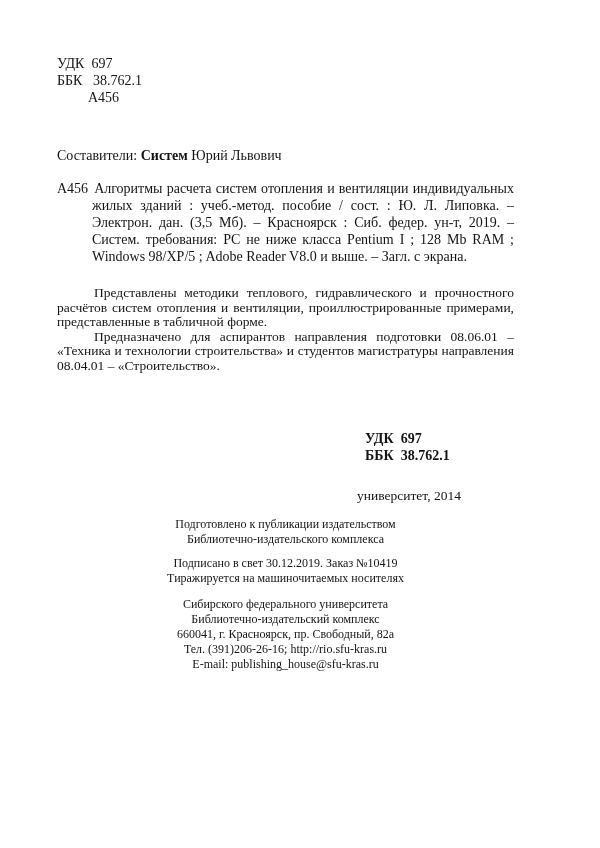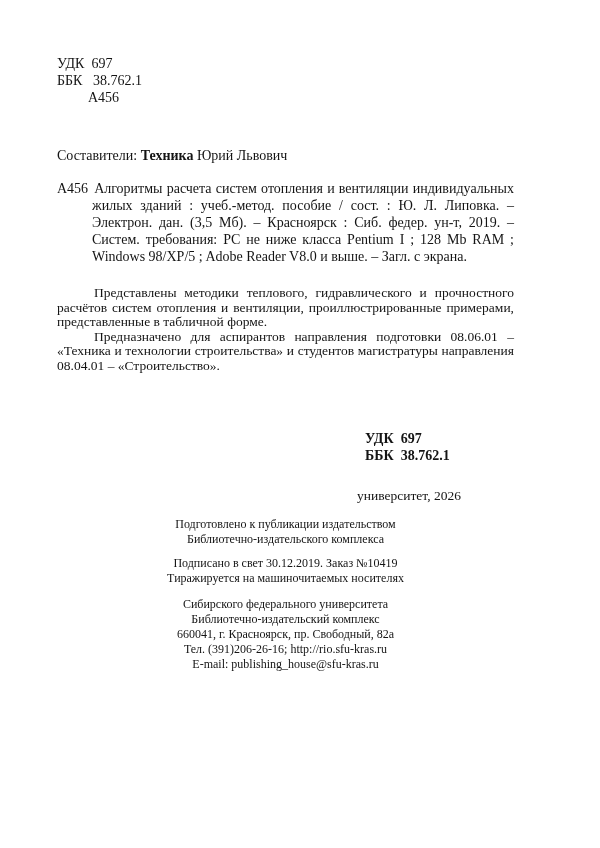--- a/index.html
+++ b/index.html
@@ -72,37 +72,37 @@
 
 <div class="page">
 
   <div class="header-block">
     <div class="txt pre">УДК  697</div>
     <div class="txt pre">ББК   38.762.1</div>
     <div class="txt pre code-line">А456</div>
   </div>
 
   <div class="compilers">
-    <span>Составители: </span><span class="bold">Техника</span><span> Юрий Львович</span>
+    <span>Составители: </span><span class="bold">Систем</span><span> Юрий Львович</span>
   </div>
 
   <p class="entry"><span class="entry-code">А456</span><b>Алгоритмы расчета систем отопления и вентиляции индивидуальных жилых зданий</b><span> : учеб.-метод. пособие / сост. : Ю. Л. Липовка. – Электрон. дан. (3,5 Мб). – Красноярск : Сиб. федер. ун-т, 2019. – Систем. требования: PC не ниже класса Pentium I ; 128 Mb RAM ; Windows 98/XP/5 ; Adobe Reader V8.0 и выше. – Загл. с экрана.</span></p>
 
   <div class="annotation">
     <p>Представлены методики теплового, гидравлического и прочностного расчётов систем отопления и вентиляции, проиллюстрированные примерами, представленные в табличной форме.</p>
     <p>Предназначено для аспирантов направления подготовки 08.06.01 – «Техника и технологии строительства» и студентов магистратуры направления 08.04.01 – «Строительство».</p>
   </div>
 
   <div class="class-bottom">
     <div class="pre">УДК  697</div>
     <div class="pre">ББК  38.762.1</div>
   </div>
 
   <div class="copyright">
-    <div>университет, 2026</div>
+    <div>университет, 2014</div>
   </div>
 
   <div class="colophon">
 
     <div class="prepared">
       <div>Подготовлено к публикации издательством</div>
       <div>Библиотечно-издательского комплекса</div>
     </div>
 
     <div class="signed">

